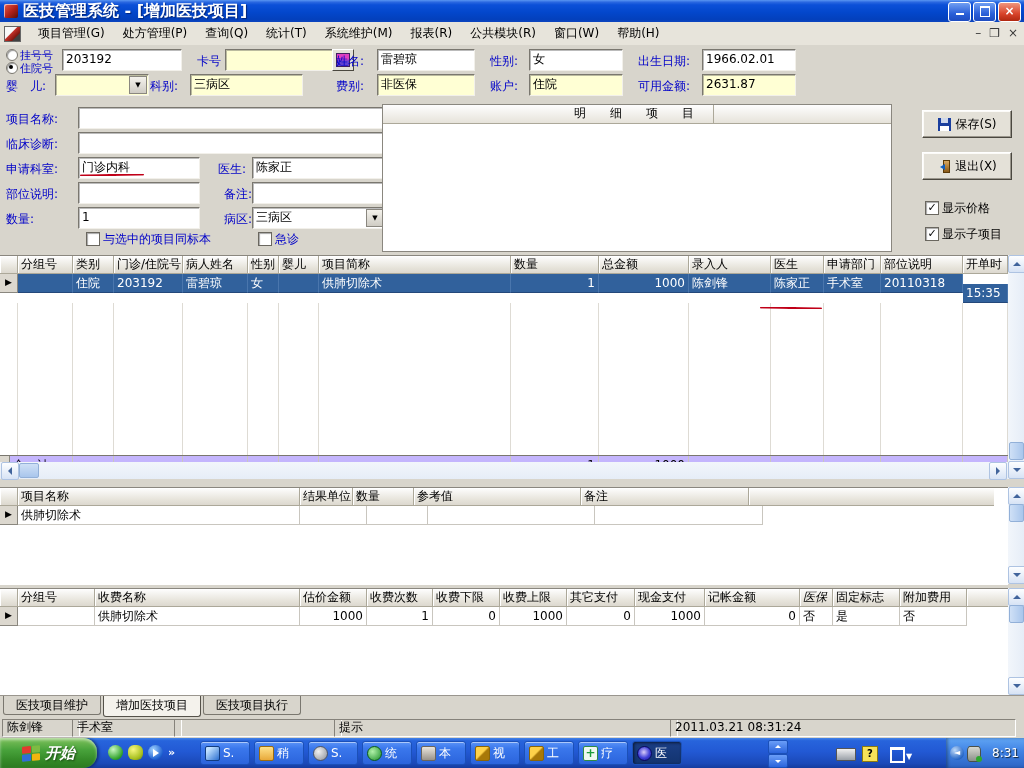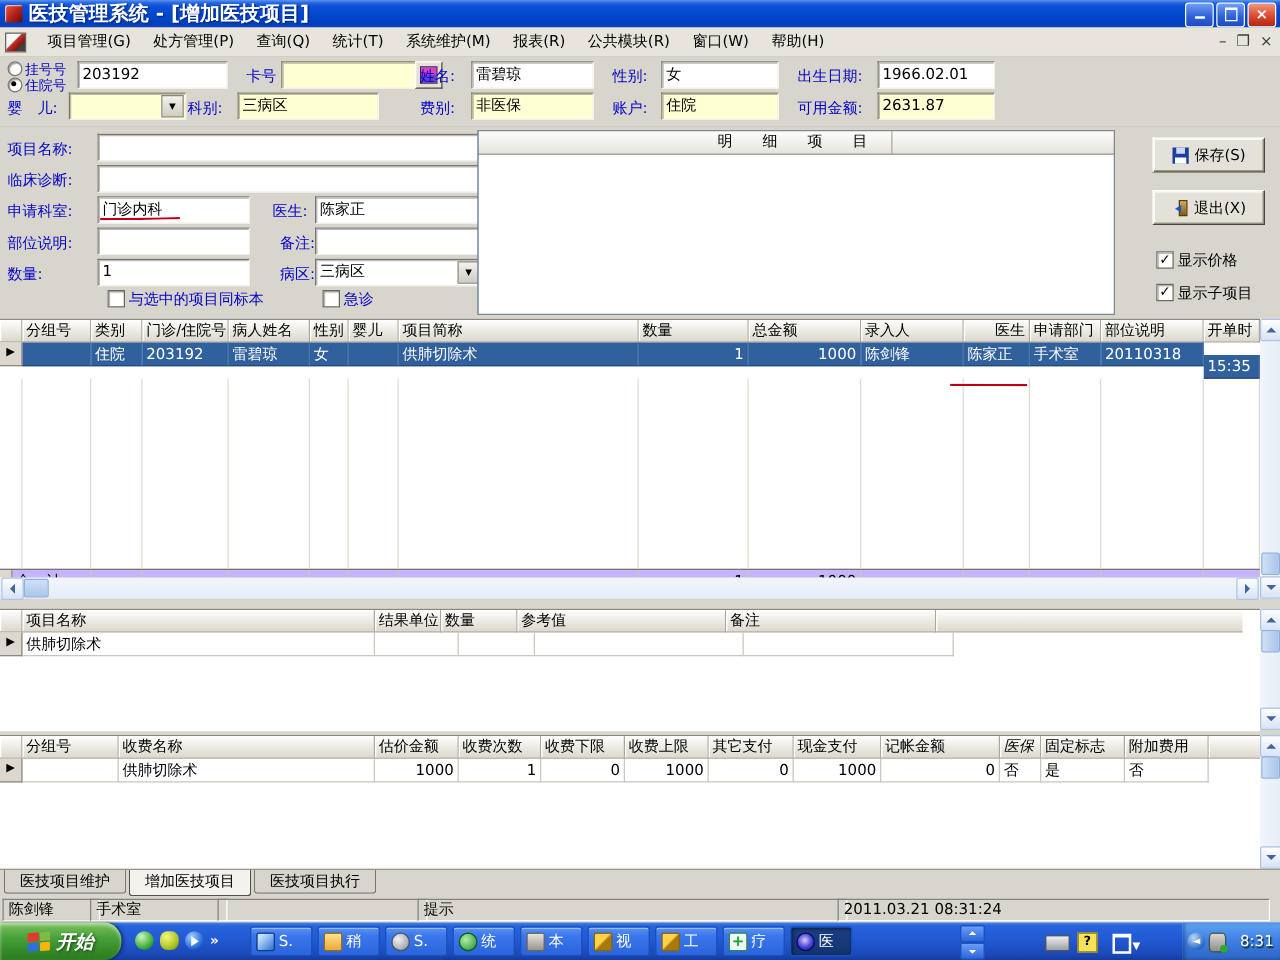--- a/index.html
+++ b/index.html
@@ -194,21 +194,21 @@
     <span class="tb" style="left:252px;top:81px;width:126px"></span>
     <span class="lbl" style="left:6px;top:110px">数量:</span>
     <span class="tb" style="left:78px;top:106px;width:114px">1</span>
     <span class="lbl" style="left:224px;top:110px">病区:</span>
     <span class="tb" style="left:252px;top:106px;width:126px"><span>三病区</span><span class="dda">▼</span></span>
     <span class="cb" style="left:86px;top:131px"></span>
     <span class="lbl" style="left:103px;top:130px">与选中的项目同标本</span>
     <span class="cb" style="left:258px;top:131px"></span>
     <span class="lbl" style="left:275px;top:130px">急诊</span>
 
-    <div class="abs" style="left:382px;top:3px;width:508px;height:146px;background:#3b82f6;border:1px solid #8a877f">
+    <div class="abs" style="left:382px;top:3px;width:508px;height:146px;background:#e5e5e5;border:1px solid #8a877f">
       <div style="height:18px;background:linear-gradient(180deg,#fefefe,#e6e3da);border-bottom:1px solid #aca899;text-align:center;line-height:17px;letter-spacing:6px;position:relative">明　细　项　目</div>
       <div class="abs" style="left:330px;top:0;width:1px;height:18px;background:#aca899"></div>
       <div style="height:127px;background:#fff"></div>
     </div>
 
     <div class="btn" style="left:922px;top:9px;width:88px;height:26px">
       <span style="width:13px;height:13px;background:#1b3f9e;position:relative;display:inline-block">
         <i style="position:absolute;left:3px;top:0;width:7px;height:5px;background:#cfd8ea"></i>
         <i style="position:absolute;left:2px;bottom:0;width:9px;height:5px;background:#fff"></i>
       </span>
@@ -233,21 +233,21 @@
         <span class="hc" style="width: 55px;">分组号</span>
         <span class="hc" style="width: 41px;">类别</span>
         <span class="hc" style="width: 69px;">门诊/住院号</span>
         <span class="hc" style="width: 65px;">病人姓名</span>
         <span class="hc" style="width: 31px;">性别</span>
         <span class="hc" style="width: 40px;">婴儿</span>
         <span class="hc" style="width: 192px;">项目简称</span>
         <span class="hc" style="width: 88px;">数量</span>
         <span class="hc" style="width: 90px;">总金额</span>
         <span class="hc" style="width: 82px;">录入人</span>
-        <span class="hc" style="width: 53px; text-align: right;">医生</span>
+        <span class="hc" style="width: 53px;">医生</span>
         <span class="hc" style="width: 57px;">申请部门</span>
         <span class="hc" style="width: 82px;">部位说明</span>
         <span class="hc" style="width: 45px;">开单时</span>
       </div>
     <div class="grow sel" id="g1r">
         <span class="rsel" style="width: 18px;">▶</span>
         <span class="bc" style="width: 55px;"></span>
         <span class="bc" style="width: 41px;">住院</span>
         <span class="bc" style="width: 69px;">203192</span>
         <span class="bc" style="width: 65px;">雷碧琼</span>

